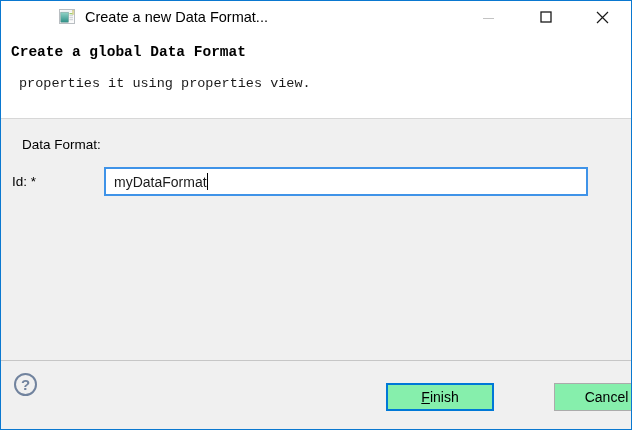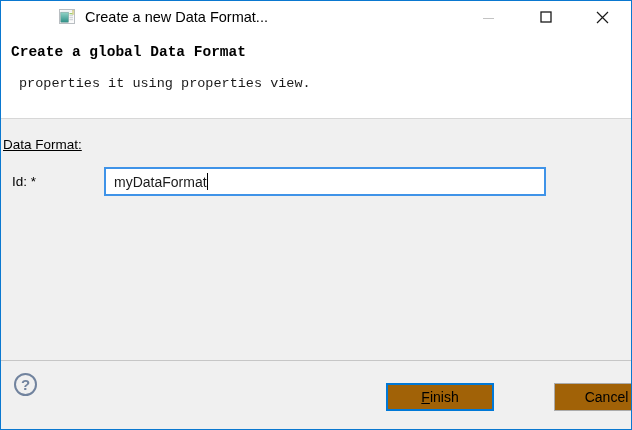--- a/index.html
+++ b/index.html
@@ -43,32 +43,32 @@
   .header-title {
     position: absolute; left: 10px; top: 11px;
     font-size: 14.5px; font-weight: bold; color: #000000;
   }
   .header-desc {
     position: absolute; left: 18px; top: 42px;
     font-size: 13.5px; color: #1a1a1a; line-height: 18px;
   }
   
   .form-label { position: absolute; font-size: 13.5px; color: #000000; }
-  .label-data-format { left: 2px; top: 136px; text-decoration: underline; }
+  .label-data-format { left: 21px; top: 136px; }
   .label-id { left: 11px; top: 173px; }
   .combobox {
     position: absolute; left: 105px; top: 129px; width: 516px; height: 28px;
     border: 1px solid #8f8f8f;
     background: linear-gradient(#f3f3f3, #e6e6e6);
     display: flex; align-items: center;
   }
   .combobox-value { margin-left: 8px; font-size: 14px; flex: 1 1 auto; white-space: nowrap; overflow: hidden; }
   .combobox-chevron { margin-right: 10px; flex: 0 0 auto; }
   .textbox {
-    position: absolute; left: 103px; top: 166px; width: 442px; height: 29px;
+    position: absolute; left: 103px; top: 166px; width: 484px; height: 29px;
     border: 2px solid #3f93e8;
     background: #ffffff;
     display: flex; align-items: center;
   }
   .textbox-value { margin-left: 8px; font-size: 14px; white-space: nowrap; }
   .caret { display: inline-block; width: 1px; height: 17px; background: #000000; vertical-align: text-bottom; }
   
   .footer {
     position: absolute; left: 0; right: 0; bottom: 0; height: 69px;
     background: #f0f0f0;
@@ -79,21 +79,21 @@
     width: 23px; height: 23px; border-radius: 50%;
     border: 2px solid #71839e; color: #71839e;
     background: transparent;
     display: flex; align-items: center; justify-content: center;
     font-size: 15px; font-weight: bold;
     font-family: "Liberation Sans", sans-serif;
     cursor: pointer;
   }
   .btn {
     position: absolute; top: 22px; height: 28px;
-    background: #a16207;
+    background: #86efac;
     font-family: "Liberation Sans", sans-serif;
     font-size: 14px; color: #000000;
     display: flex; align-items: center; justify-content: center;
     cursor: pointer;
   }
   .btn-finish {
     left: 385px; width: 108px; height: 28px;
     border: 2px solid #0078d7;
   }
   .btn-finish .mnemonic { text-decoration: underline; }

